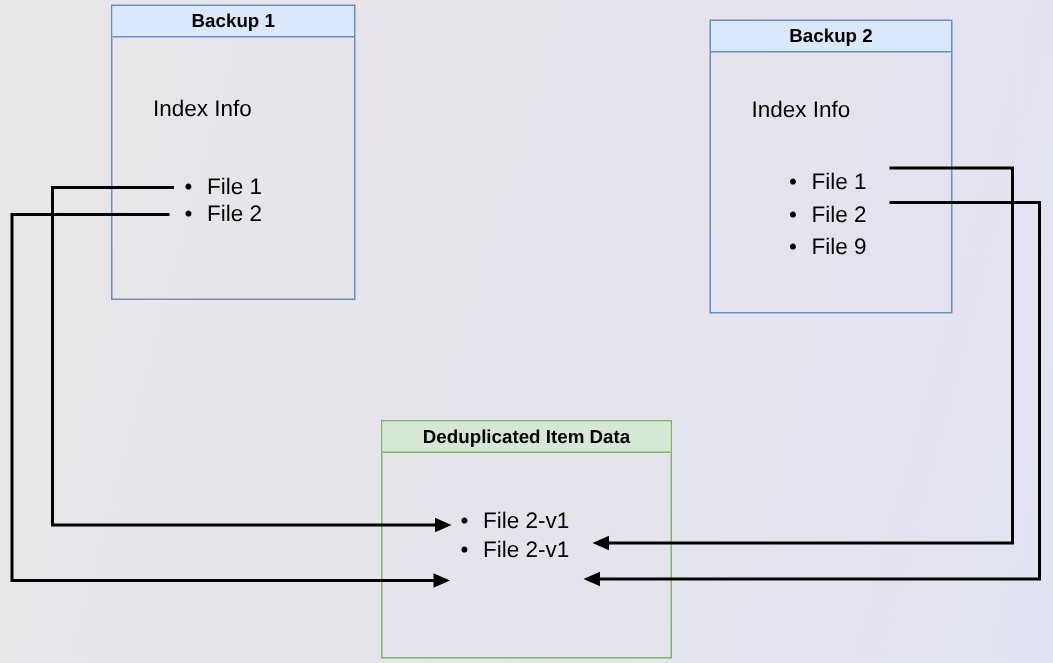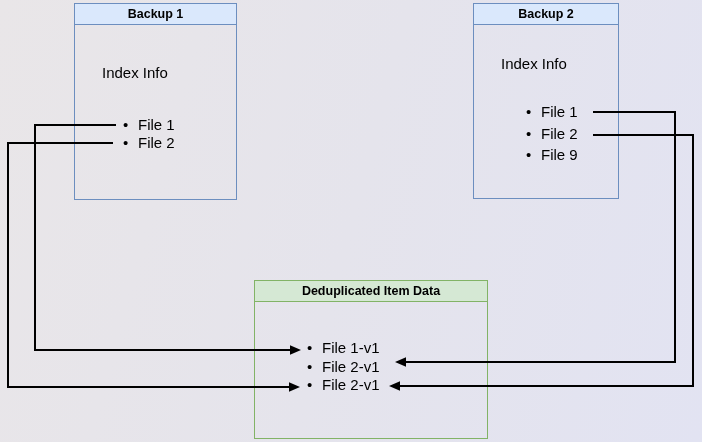--- a/index.html
+++ b/index.html
@@ -55,22 +55,22 @@
     white-space: nowrap;
   }
   ul.file-list li::before {
     content: "\2022";
     position: absolute;
     left: 0;
     font-size: 15px;
   }
   
   #backup1 { left: 74px;  top: 3px;   width: 163px; height: 197px; }
-  #backup2 { left: 473px; top: 3px;   width: 146px; height: 196px; }
-  #dedup   { left: 254px; top: 280px; width: 234px; height: 159px; }
+  #backup2 { left: 473px; top: 13px;   width: 162px; height: 196px; }
+  #dedup   { left: 254px; top: 280px; width: 194px; height: 159px; }
 
   #backup1 .index-label { left: 27px; top: 60px; }
   #backup2 .index-label { left: 27px; top: 51px; }
 
   #backup1 ul.file-list { left: 48px; top: 112px; line-height: 18px; }
   #backup2 ul.file-list { left: 52px; top: 97px;  line-height: 21.5px; }
   #dedup   ul.file-list { left: 52px; top: 58px;  line-height: 18.5px; }
 
   svg.arrows {
     position: absolute;
@@ -114,21 +114,20 @@
       <li>File 2</li>
       <li>File 9</li>
     </ul>
   </div>
 
   <div class="box green" id="dedup">
     <div class="box-header">
       <span>Deduplicated Item Data</span>
     </div>
     <ul class="file-list">
-      <li>File 1-v1</li>
       <li>File 2-v1</li>
       <li>File 2-v1</li>
     </ul>
   </div>
 
   <svg class="arrows" viewBox="0 0 702 442" aria-hidden="true">
     <g>
       <polyline points="116,125 35,125 35,350 291,350"></polyline>
       <polygon points="301,350 290,345.2 290,354.8"></polygon>
     </g>

